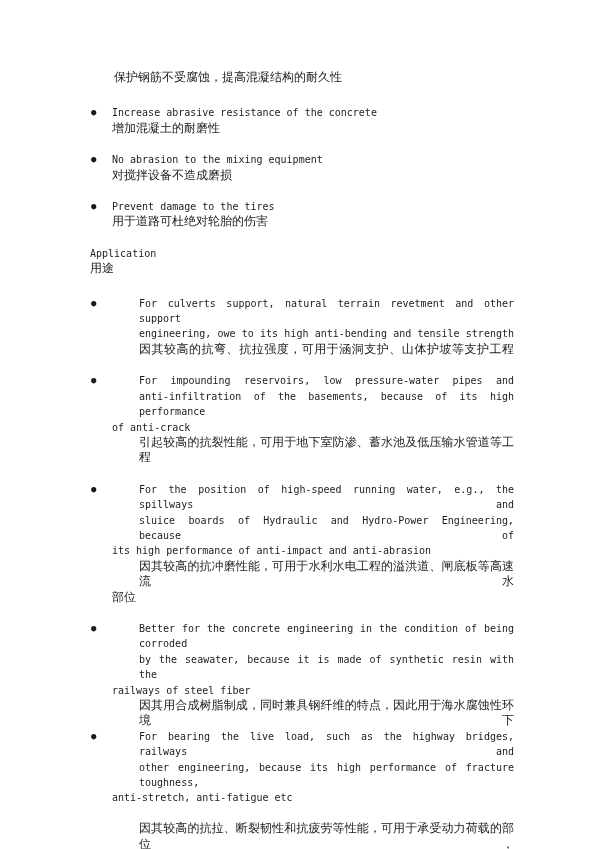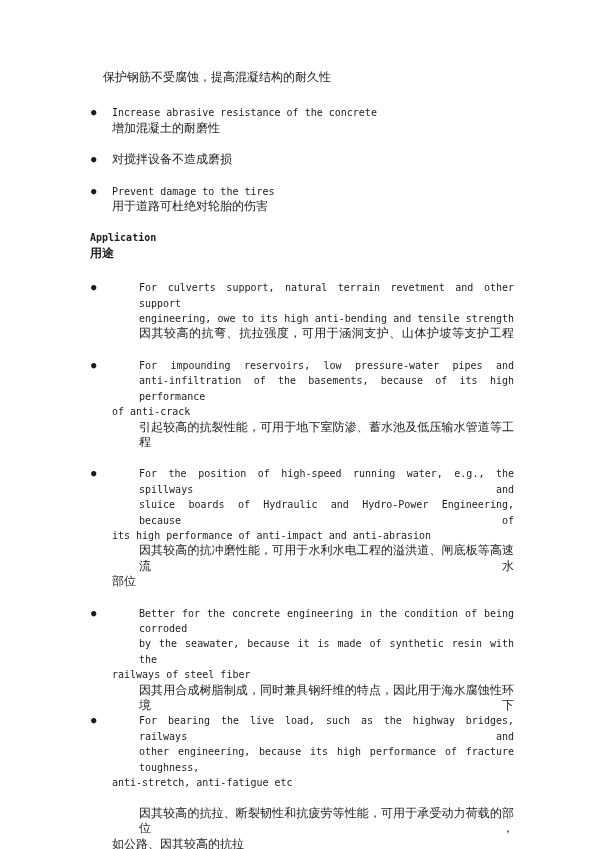--- a/index.html
+++ b/index.html
@@ -22,40 +22,40 @@
   }
   .ln.zh {
     font-size: 12px;
     font-family: "DejaVu Sans Mono", "DejaVu Sans", monospace, sans-serif;
   }
   .ln.j {
     text-align: justify;
     text-align-last: justify;
     margin-left: 27px;
   }
-  .intro { margin-left: 13px; }
+  .intro { margin-left: 24px; }
   .list { margin: 0; padding: 0; }
   .benefits-list { margin-top: 20px; }
   .app-list { margin-top: 19px; }
   .li {
     position: relative;
     padding-left: 22px;
     margin-bottom: 16px;
     list-style: none;
   }
   .li.tight { margin-bottom: 0; }
   .bullet {
     position: absolute;
     left: 1px;
     top: 0;
     font-size: 9px;
     line-height: 15.4px;
   }
   .heading { margin-top: 16px; font-weight: bold; }
-  .heading .ln { font-weight: bold; }
+  .heading .ln { font-weight: normal; }
   .gap { height: 15.4px; }
   .sec6 { margin-top: 36px; }
   .sec6 .ln { font-weight: bold; text-align: center; }
   .sec6 .sub { }
 </style>
 </head>
 <body>
 
 <div class="page">
 
@@ -64,20 +64,21 @@
   <div class="list benefits-list">
 
     <div class="li">
       <span class="bullet">●</span>
       <div class="ln">Increase abrasive resistance of the concrete</div>
       <div class="ln zh">增加混凝土的耐磨性</div>
     </div>
 
     <div class="li">
       <span class="bullet">●</span>
+      <div class="ln">No abrasion to the mixing equipment</div>
       <div class="ln zh">对搅拌设备不造成磨损</div>
     </div>
 
     <div class="li">
       <span class="bullet">●</span>
       <div class="ln">Prevent damage to the tires</div>
       <div class="ln zh">用于道路可杜绝对轮胎的伤害</div>
     </div>
 
   </div>

